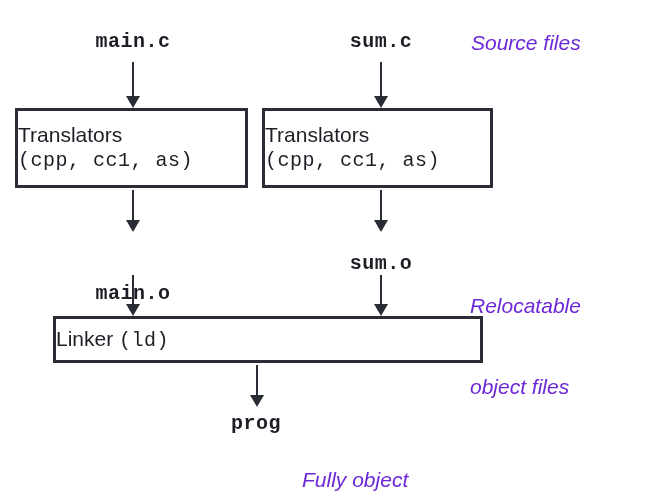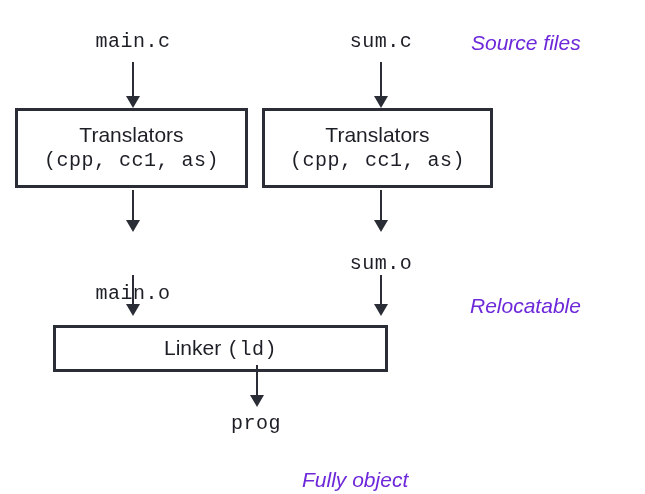--- a/index.html
+++ b/index.html
@@ -29,31 +29,31 @@
   .annot {
     font-family: "Liberation Sans", sans-serif;
     font-style: italic;
     font-size: 21px;
     line-height: 27px;
     color: #6d28d9;
     white-space: pre;
   }
 
   .abs { position: absolute; }
-  .center-x { transform: translateX(-50%); }
+  .center-x { transform: translateX(-50%); font-weight: bold; }
 
   
   .box {
     position: absolute;
     box-sizing: border-box;
     border: 3px solid #2b2d36;
     background: #ffffff;
     display: flex;
     flex-direction: column;
-    align-items: center;
+    align-items: flex-start;
     justify-content: center;
   }
   .box .line1 {
     font-family: "Liberation Sans", sans-serif;
     font-size: 21px;
     line-height: 26px;
     white-space: pre;
   }
   .box .line2 {
     font-family: "Liberation Mono", monospace;
@@ -135,33 +135,34 @@
     <span class="shaft" style="height:30px;"></span>
     <span class="head"></span>
   </div>
 
   <div class="abs mono center-x" style="left:133px; top:242px;margin-top:40px;">main.o</div>
 
   <div class="abs mono center-x" style="left:381px; top:252px;">sum.o</div>
 
   <div class="abs annot" style="left:470px; top:238px;">
     <div>Relocatable</div>
+    <div>object files</div>
   </div>
 
   <div class="arrow" style="left:126px; top:275px; width:14px; height:41px;">
     <span class="shaft" style="height:29px;"></span>
     <span class="head"></span>
   </div>
 
   <div class="arrow" style="left:374px; top:275px; width:14px; height:41px;">
     <span class="shaft" style="height:29px;"></span>
     <span class="head"></span>
   </div>
 
-  <div class="box" style="left:53px; top:325px; width:335px; height:47px;">
+  <div class="box" style="left:53px; top:316px; width:430px; height:47px;">
     <div class="box-single"><span>Linker </span><span class="mono-inline">(ld)</span></div>
   </div>
 
   <div class="arrow" style="left:250px; top:365px; width:14px; height:42px;">
     <span class="shaft" style="height:30px;"></span>
     <span class="head"></span>
   </div>
 
   <div class="abs mono center-x" style="left:256px; top:412px;">prog</div>
 

